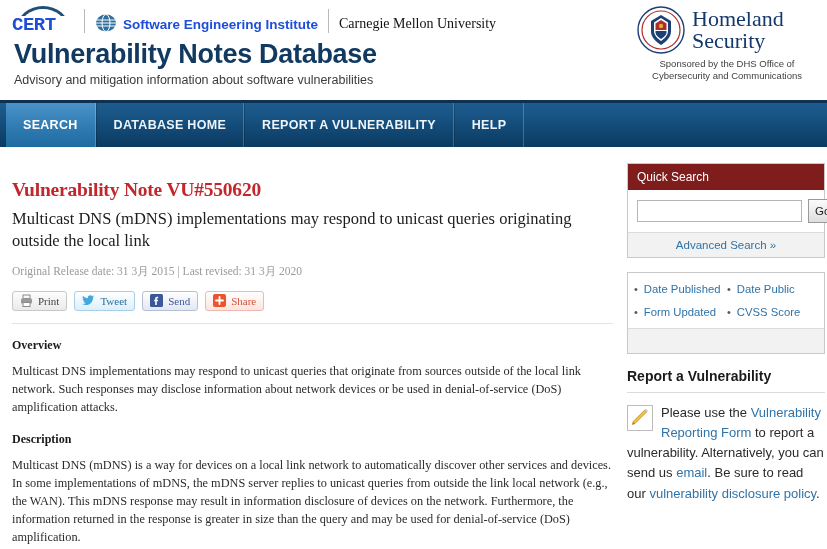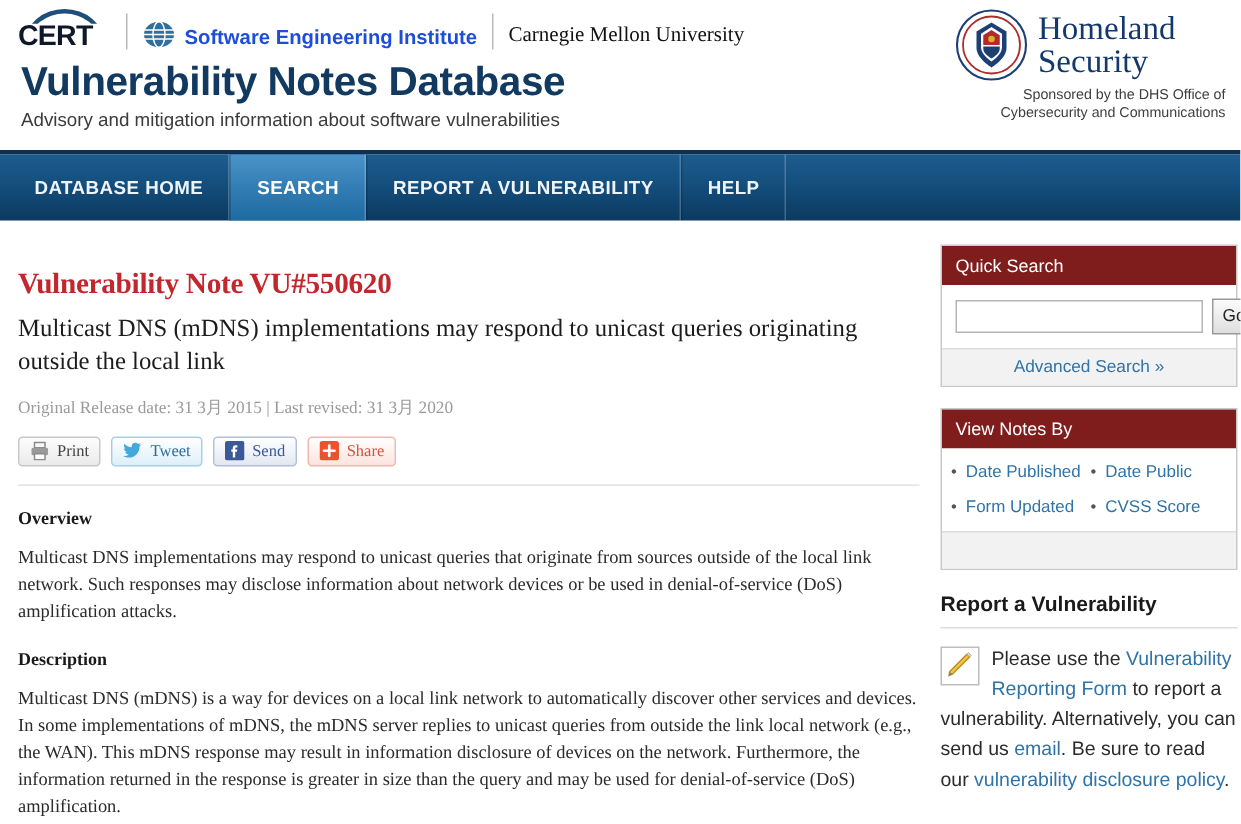--- a/index.html
+++ b/index.html
@@ -39,22 +39,22 @@
     border-radius: 50% 50% 0 0 / 100% 100% 0 0;
     border-bottom: none;
     clip-path: inset(0 0 55% 0);
   }
   .cert-text {
     position: absolute;
     left: 0; top: 8px;
     font-size: 19px;
     font-weight: bold;
     letter-spacing: -0.5px;
-    color: #0f172a;
-    font-family: Liberation Sans, sans-serif;
+    color: #1d4ed8;
+    font-family: Liberation Mono, monospace;
   }
   .vert-rule {
     width: 1px; height: 24px;
     background: #b9b9b9;
     margin: 0 10px 1px 10px;
     flex: 0 0 auto;
   }
   .sei-glyph {
     width: 22px; height: 20px;
     flex: 0 0 auto;
@@ -107,21 +107,21 @@
     color: #13386b;
     line-height: 1.0;
   }
   .dhs-words .w1 { font-size: 22px; }
   .dhs-words .w2 { font-size: 22px; }
   .dhs-spon {
     font-size: 9.5px;
     color: #3e3e3e;
     line-height: 1.25;
     margin-top: 4px;
-    text-align: right;
+    text-align: center;
   }
 
   
   .navbar {
     height: 47px;
     background: linear-gradient(to bottom, #1e5c8f 0%, #15507f 40%, #0b3a60 100%);
     border-top: 3px solid #0c3154;
     display: flex;
     align-items: stretch;
     padding-left: 6px;
@@ -341,22 +341,22 @@
       </div>
     </div>
     <div class="dhs-spon">
       <div>Sponsored by the DHS Office of</div>
       <div>Cybersecurity and Communications</div>
     </div>
   </div>
 </div>
 
 <div class="navbar">
+  <div class="nav-item active">SEARCH</div>
   <div class="nav-item">DATABASE HOME</div>
-  <div class="nav-item active">SEARCH</div>
   <div class="nav-item">REPORT A VULNERABILITY</div>
   <div class="nav-item">HELP</div>
 </div>
 
 <div class="page">
 
   <div class="main">
 
     <div class="vu-id">Vulnerability Note VU#550620</div>
     <div class="vu-title">Multicast DNS (mDNS) implementations may respond to unicast queries originating outside the local link</div>
@@ -412,21 +412,20 @@
           <input class="qs-input" type="text" placeholder="" style="">
           <button class="qs-go">Go</button>
         </div>
       </div>
       <div class="panel-foot">
         <a class="lnk" href="#">Advanced Search »</a>
       </div>
     </div>
 
     <div class="panel">
-      <div class="panel-head">View Notes By</div>
       <div class="panel-body" style="padding:6px 4px;">
         <div class="notes-grid">
           <div class="note-li">
             <span class="bullet">•</span>
             <a class="lnk" href="#">Date Published</a>
           </div>
           <div class="note-li">
             <span class="bullet">•</span>
             <a class="lnk" href="#">Date Public</a>
           </div>

